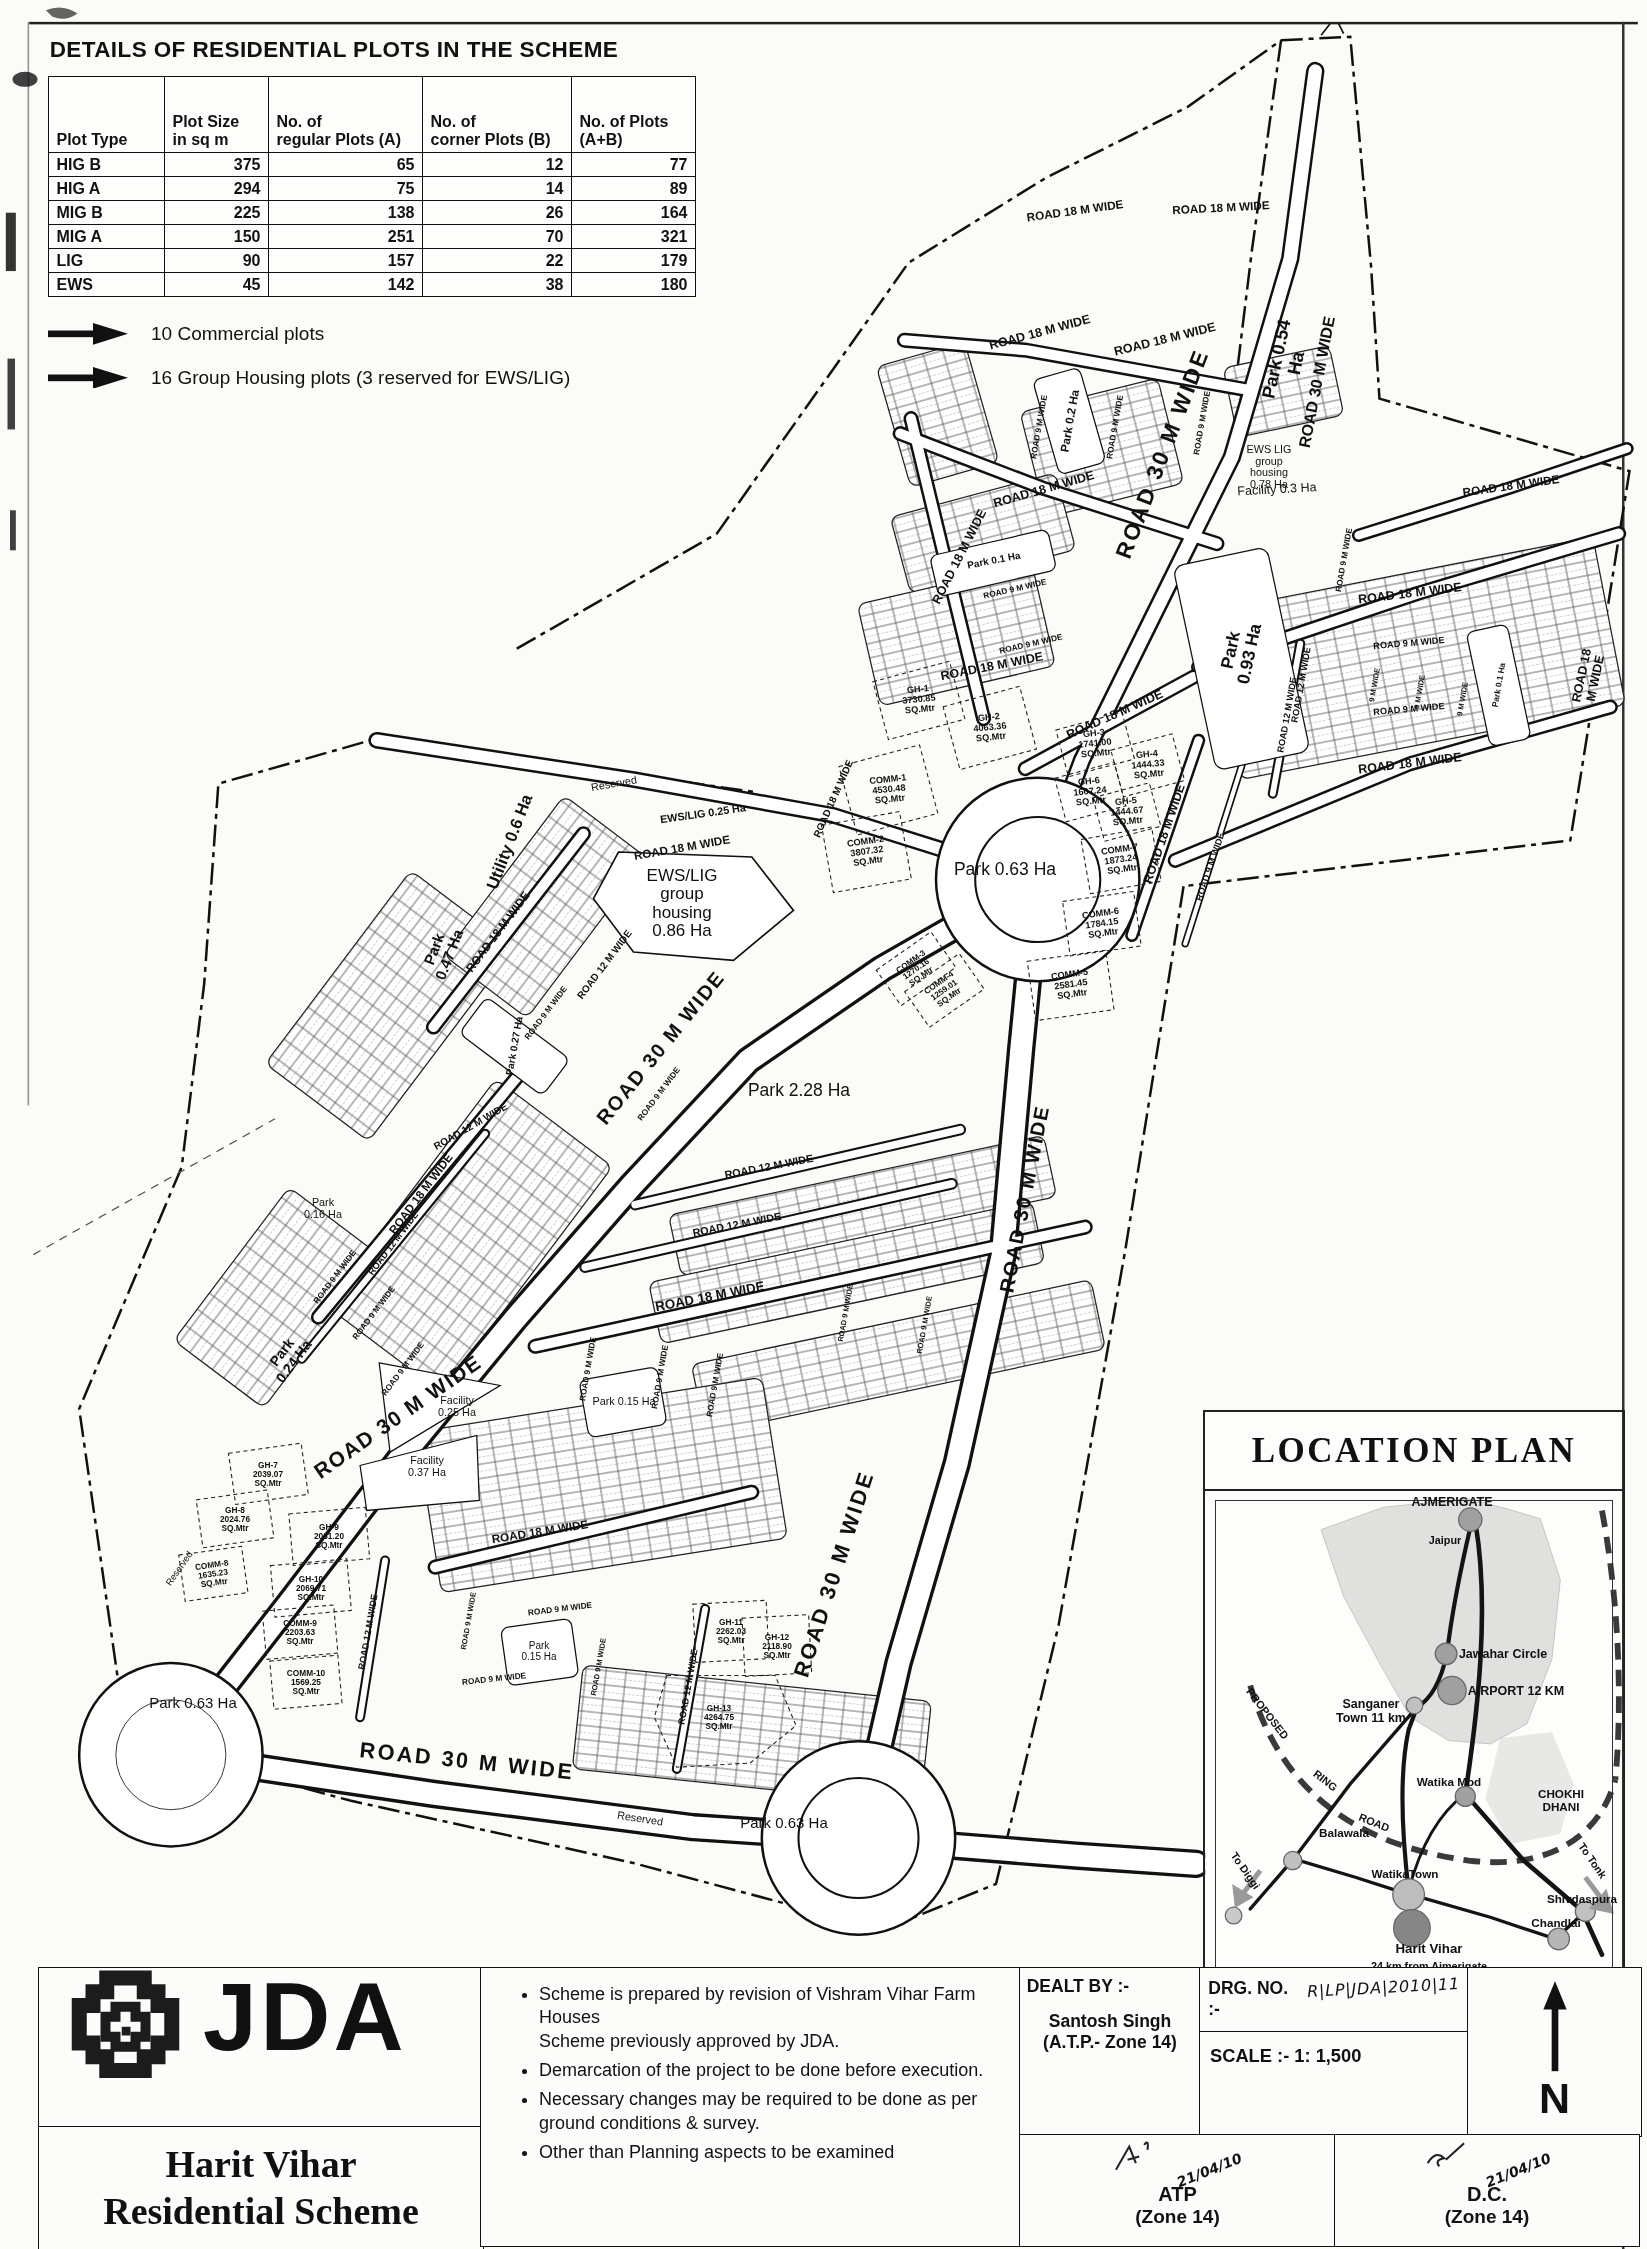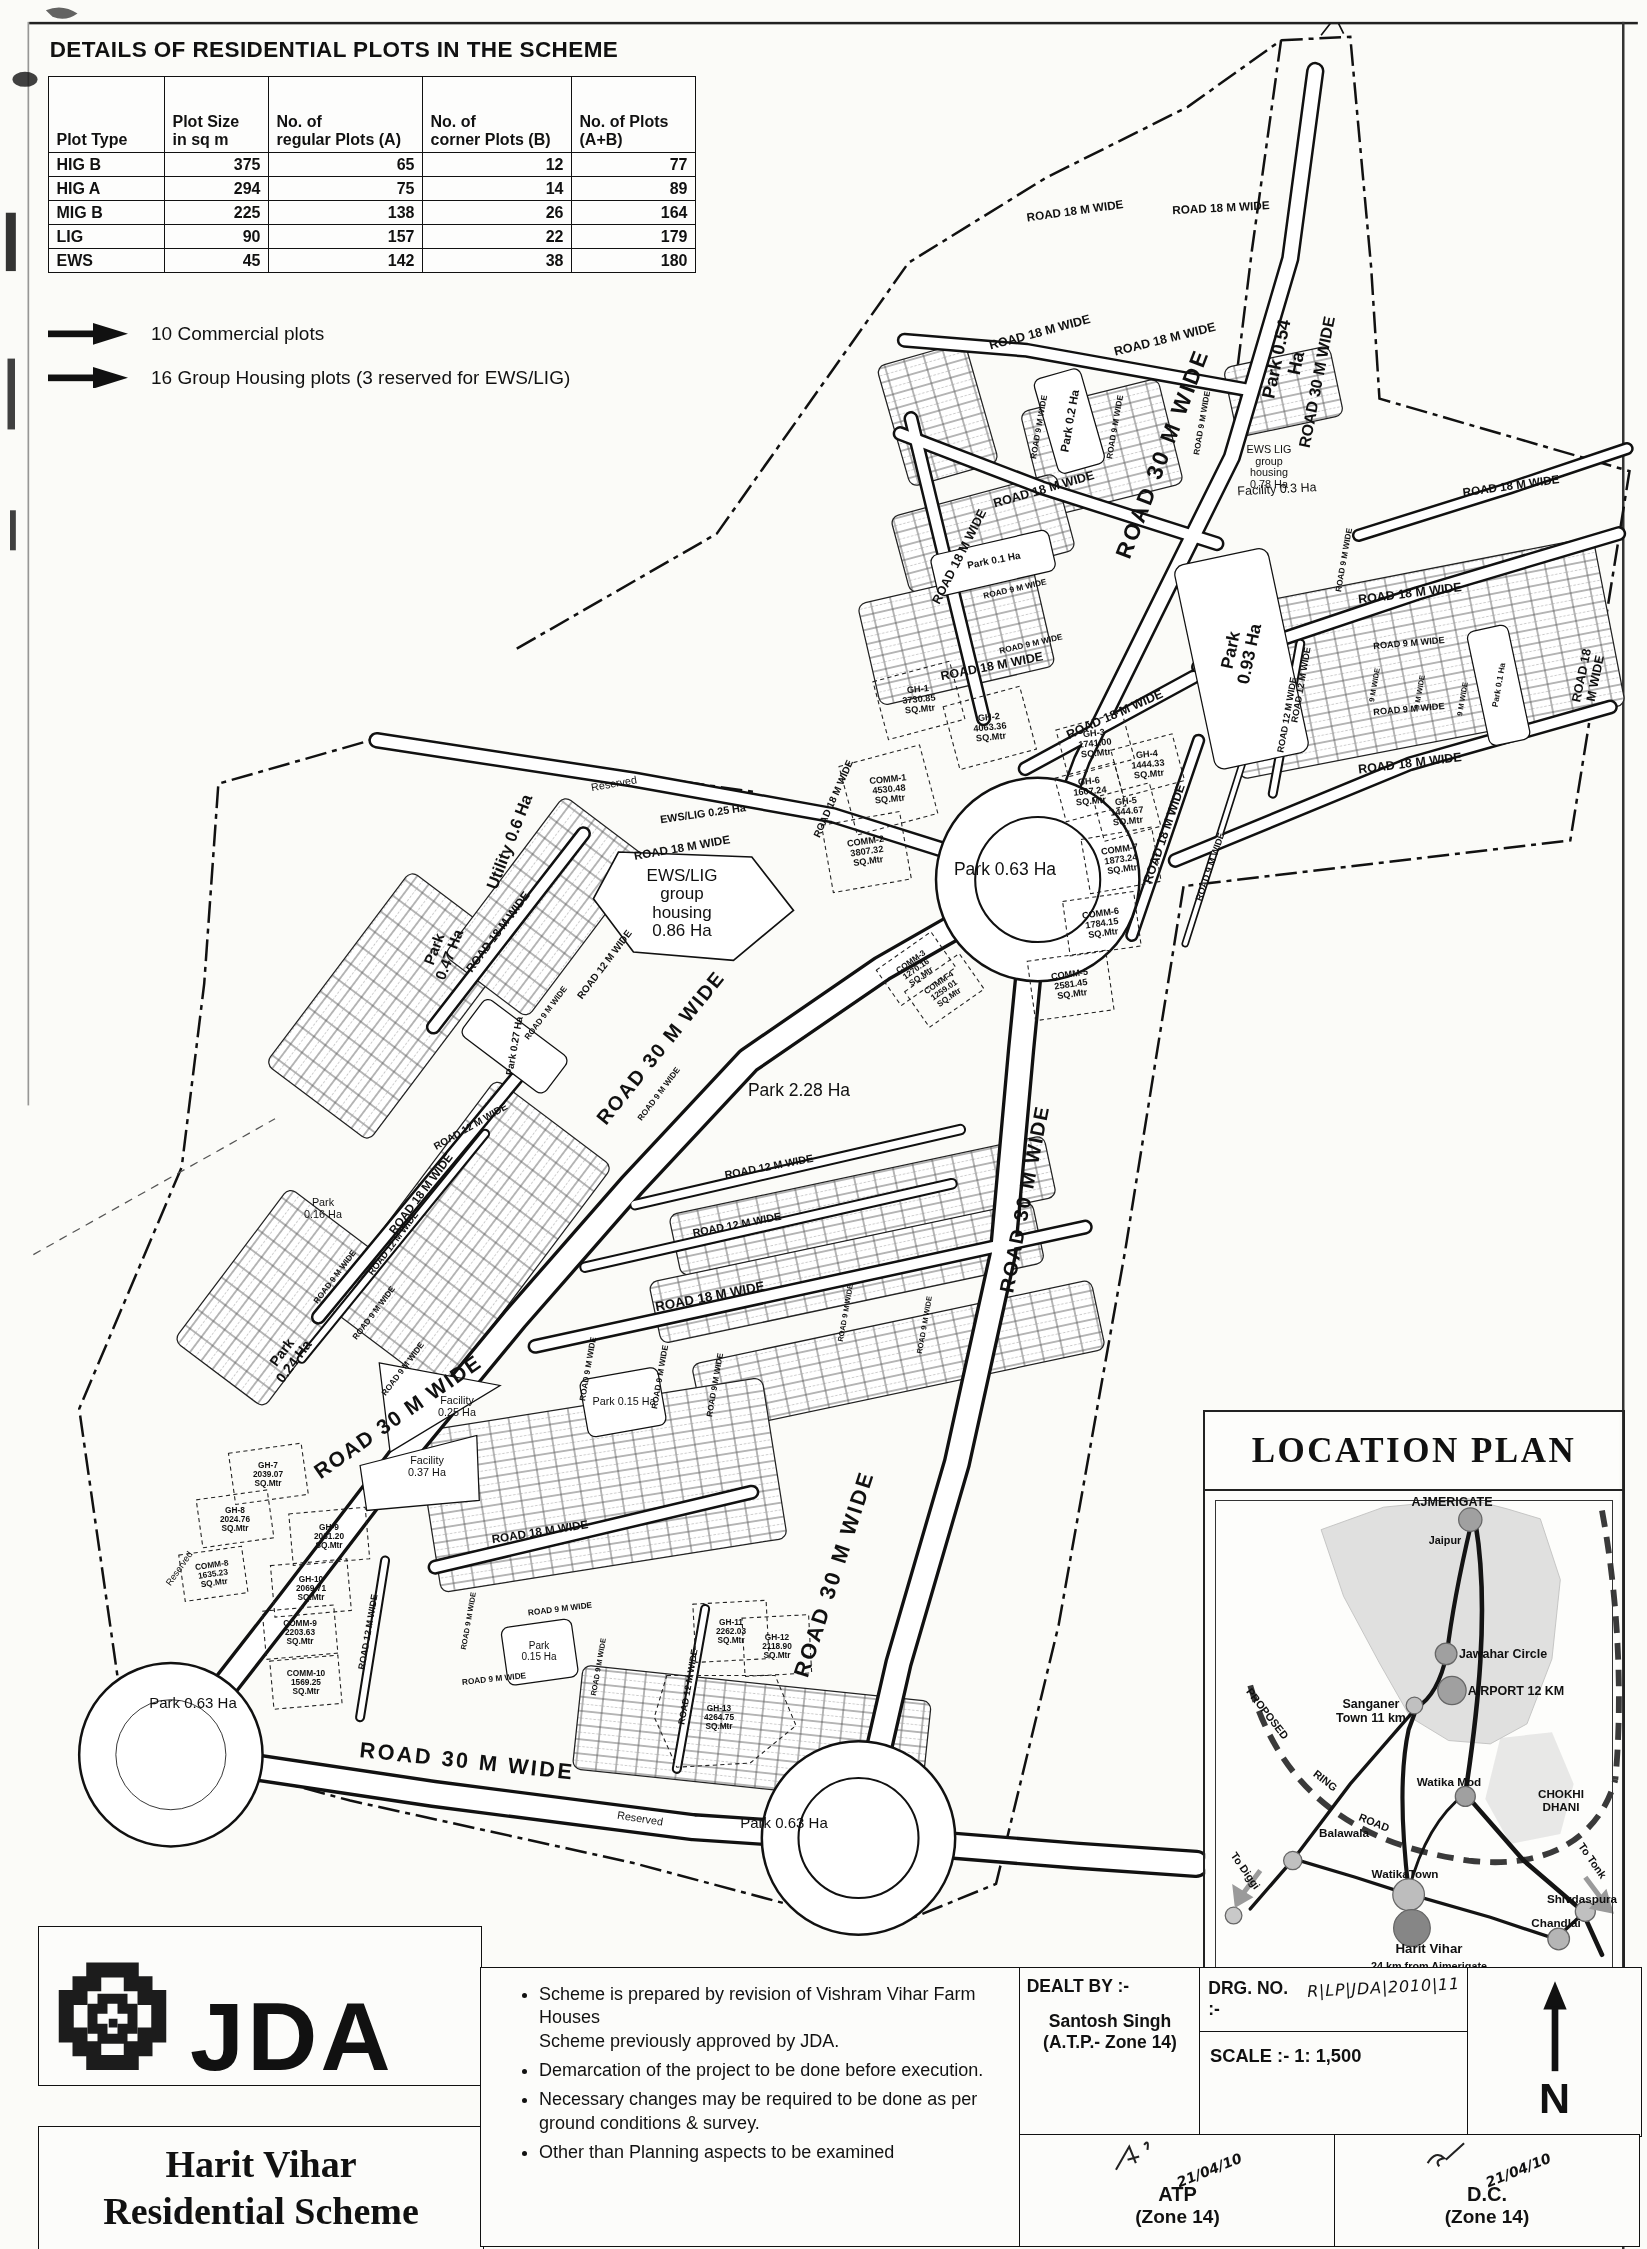--- a/index.html
+++ b/index.html
@@ -19,21 +19,21 @@
   
   .plabel{position:absolute;white-space:pre-line;text-align:center;line-height:1.08;
           transform-origin:center;z-index:3;color:#101010}
   
   #loc-box{left:1203px;top:1410px;width:418px;height:567px;border:2.5px solid #222;background:transparent;z-index:2}
   #loc-title{height:77px;border-bottom:2.5px solid #222;display:flex;align-items:center;justify-content:center;
              font-family:"Liberation Serif",serif;font-weight:700;font-size:35px;letter-spacing:2.5px}
   #loc-map{position:absolute;left:10px;right:10px;top:88px;bottom:10px;border:1.7px solid #333}
   
   .tb{border:1.7px solid #111;background:#fcfcfa;z-index:6}
-  #cell-jda{left:38px;top:1926px;width:444px;height:160px;display:flex;align-items:flex-end;gap:15px;padding-left:11px;box-sizing:border-box}
+  #cell-jda{left:38px;top:1967px;width:444px;height:160px;display:flex;align-items:flex-start;gap:15px;padding-left:24px;box-sizing:border-box}
   #jda-text{font-size:97px;font-weight:700;letter-spacing:3.3px;line-height:1}
   #cell-scheme{left:38px;top:2126px;width:444px;height:122px;display:flex;flex-direction:column;justify-content:center;align-items:center;
                font-family:"Liberation Serif",serif;font-weight:700;font-size:38px;line-height:1.25}
   #cell-bullets{left:480px;top:1967px;width:540px;height:280px;box-sizing:border-box;padding:15px 8.3px 0 20px}
   #cell-bullets ul{margin:0;padding-left:38px}
   #cell-bullets li{font-size:18px;line-height:1.3;margin-bottom:5.8px;white-space:pre-line}
   #cell-dealt{left:1019px;top:1967px;width:182px;height:168px;box-sizing:border-box;padding:8.3px 6.7px;font-size:17.5px;font-weight:700;text-align:center}
   #cell-drg{left:1199px;top:1967px;width:270px;height:65px;box-sizing:border-box;padding:10px 8.3px;font-size:17.5px;font-weight:700;display:flex;gap:8.3px;align-items:flex-start}
   #cell-scale{left:1199px;top:2031px;width:270px;height:105px;box-sizing:border-box;padding:13.3px 10px;font-size:18.3px;font-weight:700}
   #cell-north{left:1467px;top:1967px;width:173px;height:168px;display:flex;flex-direction:column;align-items:center;justify-content:center}
@@ -465,20 +465,27 @@
           <td class="num">89</td>
         </tr>
         <tr>
           <td>MIG B</td>
           <td class="num">225</td>
           <td class="num">138</td>
           <td class="num">26</td>
           <td class="num">164</td>
         </tr>
         <tr>
+          <td>MIG A</td>
+          <td class="num">150</td>
+          <td class="num">251</td>
+          <td class="num">70</td>
+          <td class="num">321</td>
+        </tr>
+        <tr>
           <td>LIG</td>
           <td class="num">90</td>
           <td class="num">157</td>
           <td class="num">22</td>
           <td class="num">179</td>
         </tr>
         <tr>
           <td>EWS</td>
           <td class="num">45</td>
           <td class="num">142</td>

